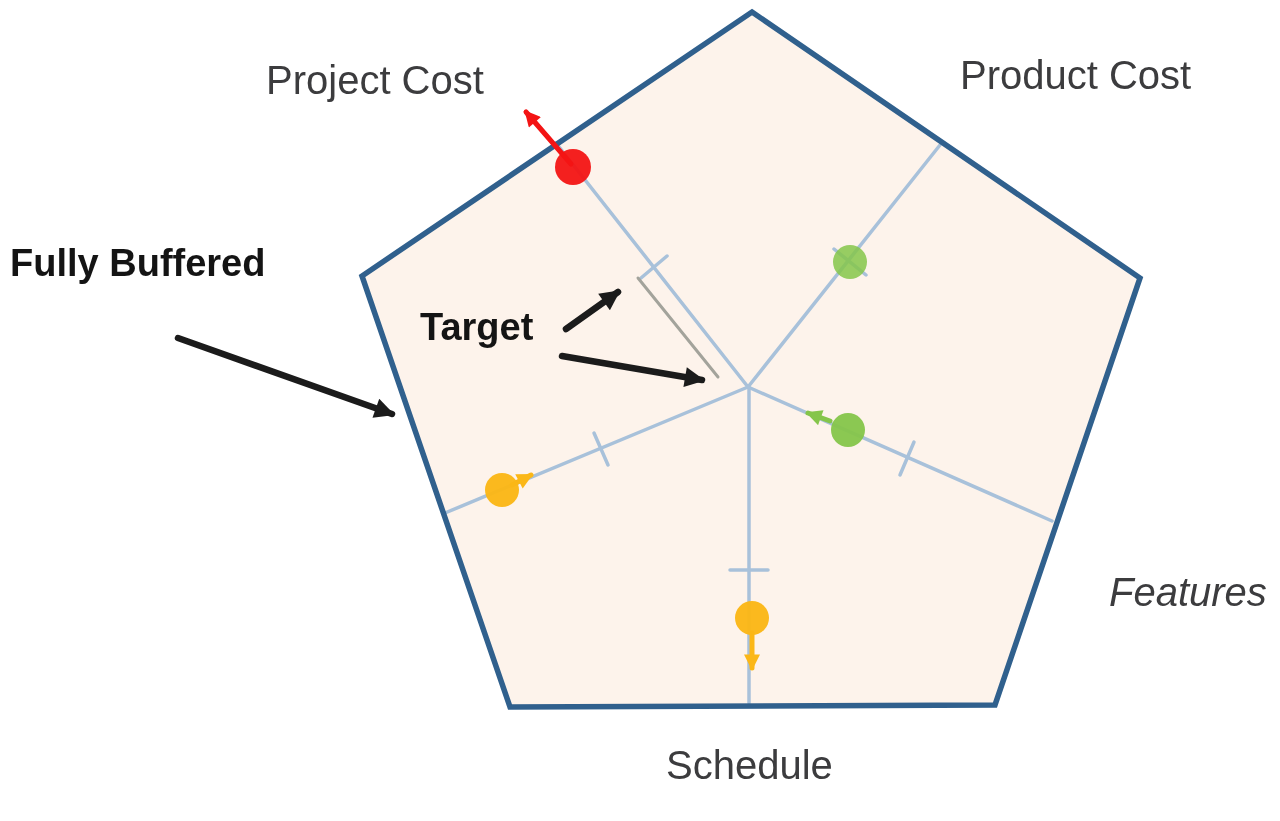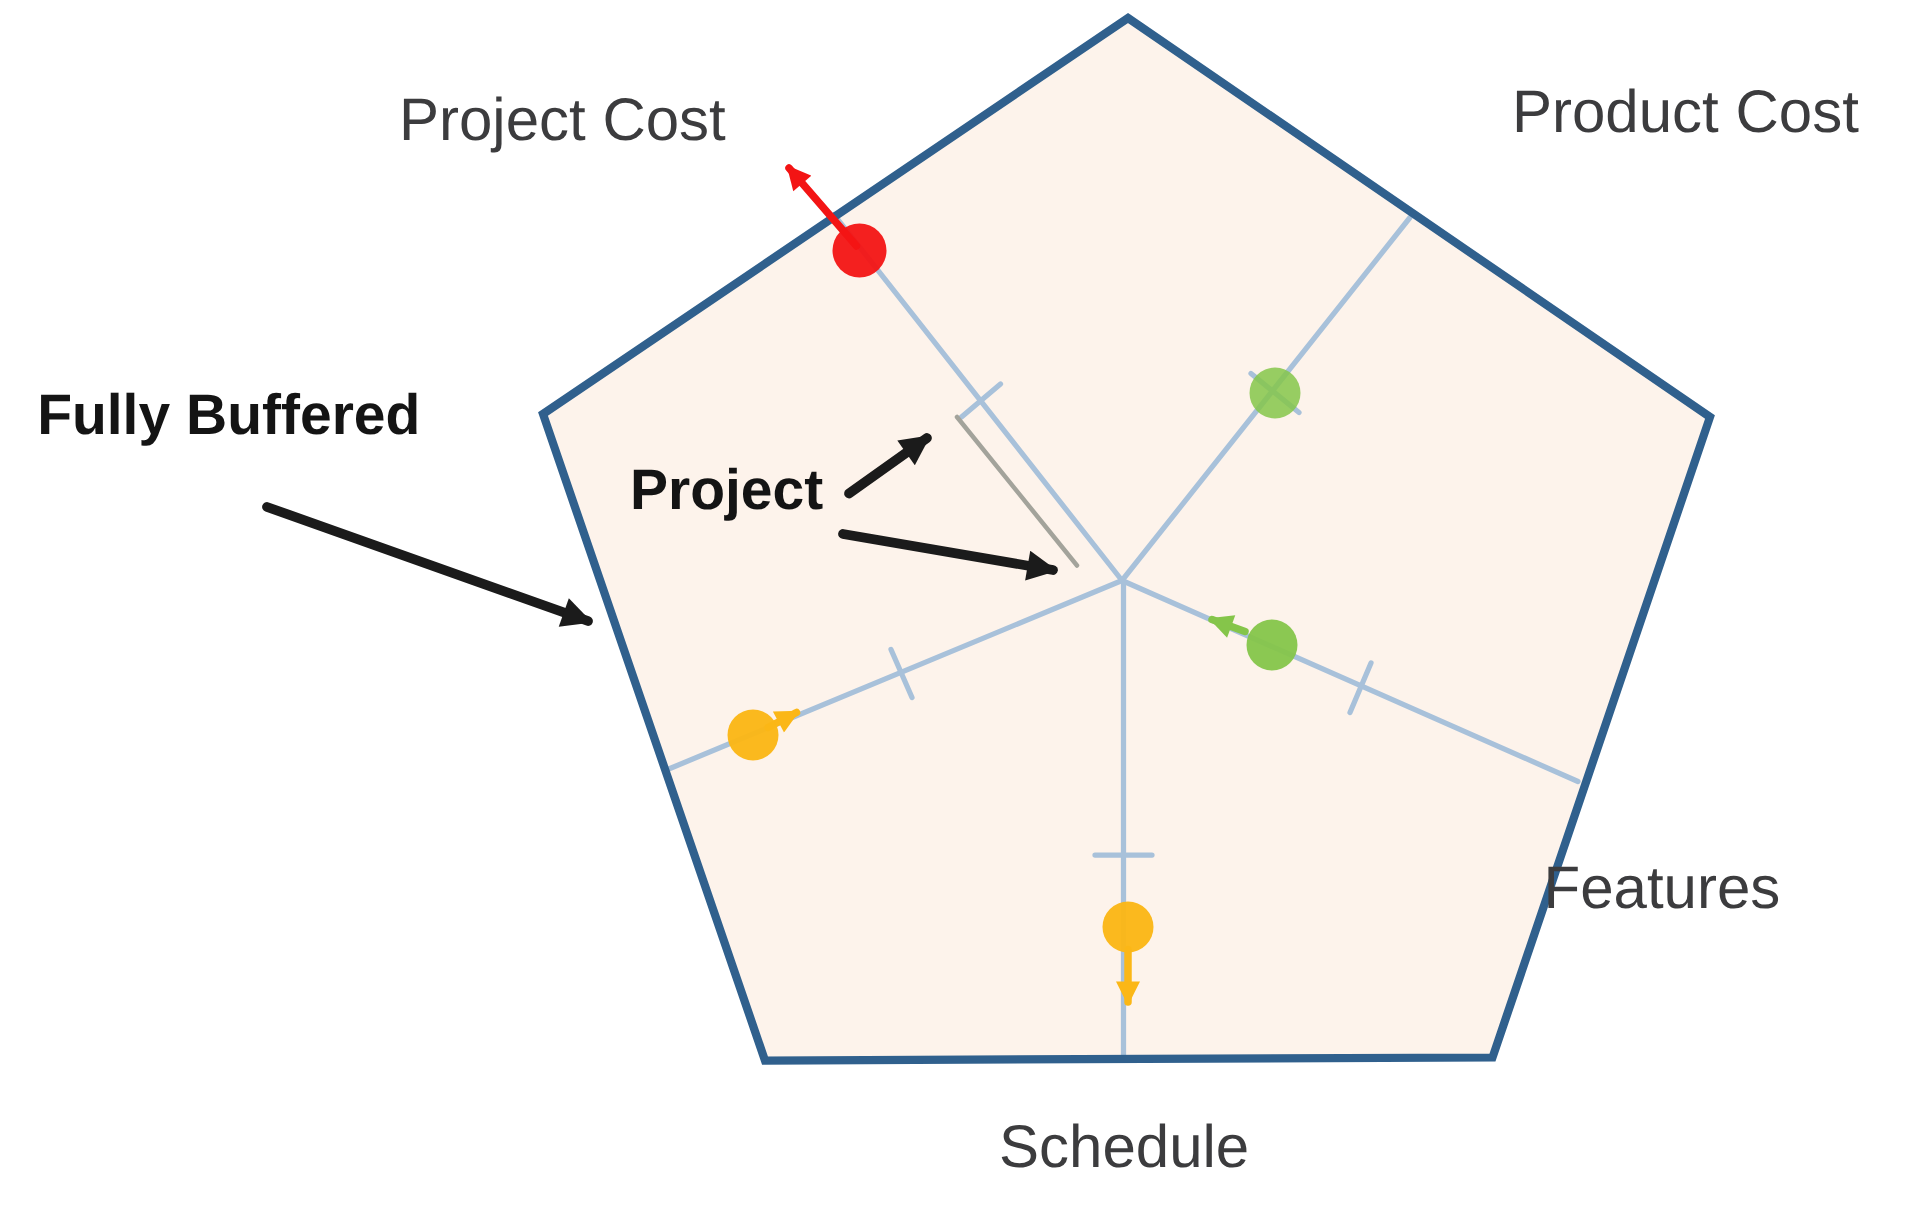--- a/index.html
+++ b/index.html
@@ -9,21 +9,21 @@
   }
   .stage svg{position:absolute;left:0;top:0;}
   .axis-label{
     position:absolute;color:#3c3c3e;font-size:40px;line-height:42px;
     white-space:nowrap;letter-spacing:0px;
   }
   .annot-label{
     position:absolute;color:#141414;font-weight:bold;font-size:38px;
     line-height:50px;white-space:nowrap;
   }
-  .annot-label.right{text-align:center;margin-top:14px;}
+  .annot-label.right{text-align:left;}
   .annot-label div{display:block;}
 </style>
 </head>
 <body>
 
 <div class="stage">
 
   <svg width="1280" height="821" viewBox="0 0 1280 821">
     <defs>
       <marker id="mk-black" viewBox="0 0 10 10" refX="8.5" refY="5" markerWidth="3.6" markerHeight="3.1" orient="auto" markerUnits="strokeWidth">
@@ -75,28 +75,28 @@
 
     <circle cx="573" cy="167" r="18" fill="#f31414" fill-opacity="0.95"></circle>
     <circle cx="850" cy="262" r="17" fill="#85c54a" fill-opacity="0.85"></circle>
     <circle cx="848" cy="430" r="17" fill="#85c54a" fill-opacity="0.95"></circle>
     <circle cx="502" cy="490" r="17" fill="#fbb717" fill-opacity="0.97"></circle>
     <circle cx="752" cy="618" r="17" fill="#fbb717" fill-opacity="0.97"></circle>
   </svg>
 
   <div class="axis-label" style="left:266px;top:59px;">Project Cost</div>
 
-  <div class="axis-label" style="left:1008px;top:54px;">Product Cost</div>
+  <div class="axis-label" style="left:960px;top:54px;">Product Cost</div>
 
-  <div class="axis-label" style="left:1029px;top:571px;">Features</div>
+  <div class="axis-label" style="left:1109px;top:571px;font-style:italic;">Features</div>
 
   <div class="axis-label" style="left:666px;top:744px;">Schedule</div>
 
 
   <div class="annot-label right" style="left:10px;top:238px;width:285px;">
     <div>Fully Buffered</div>
   </div>
 
   <div class="annot-label" style="left:420px;top:302px;">
-    <div>Project</div>
+    <div>Target</div>
   </div>
 
 </div>
 
 </body></html>

